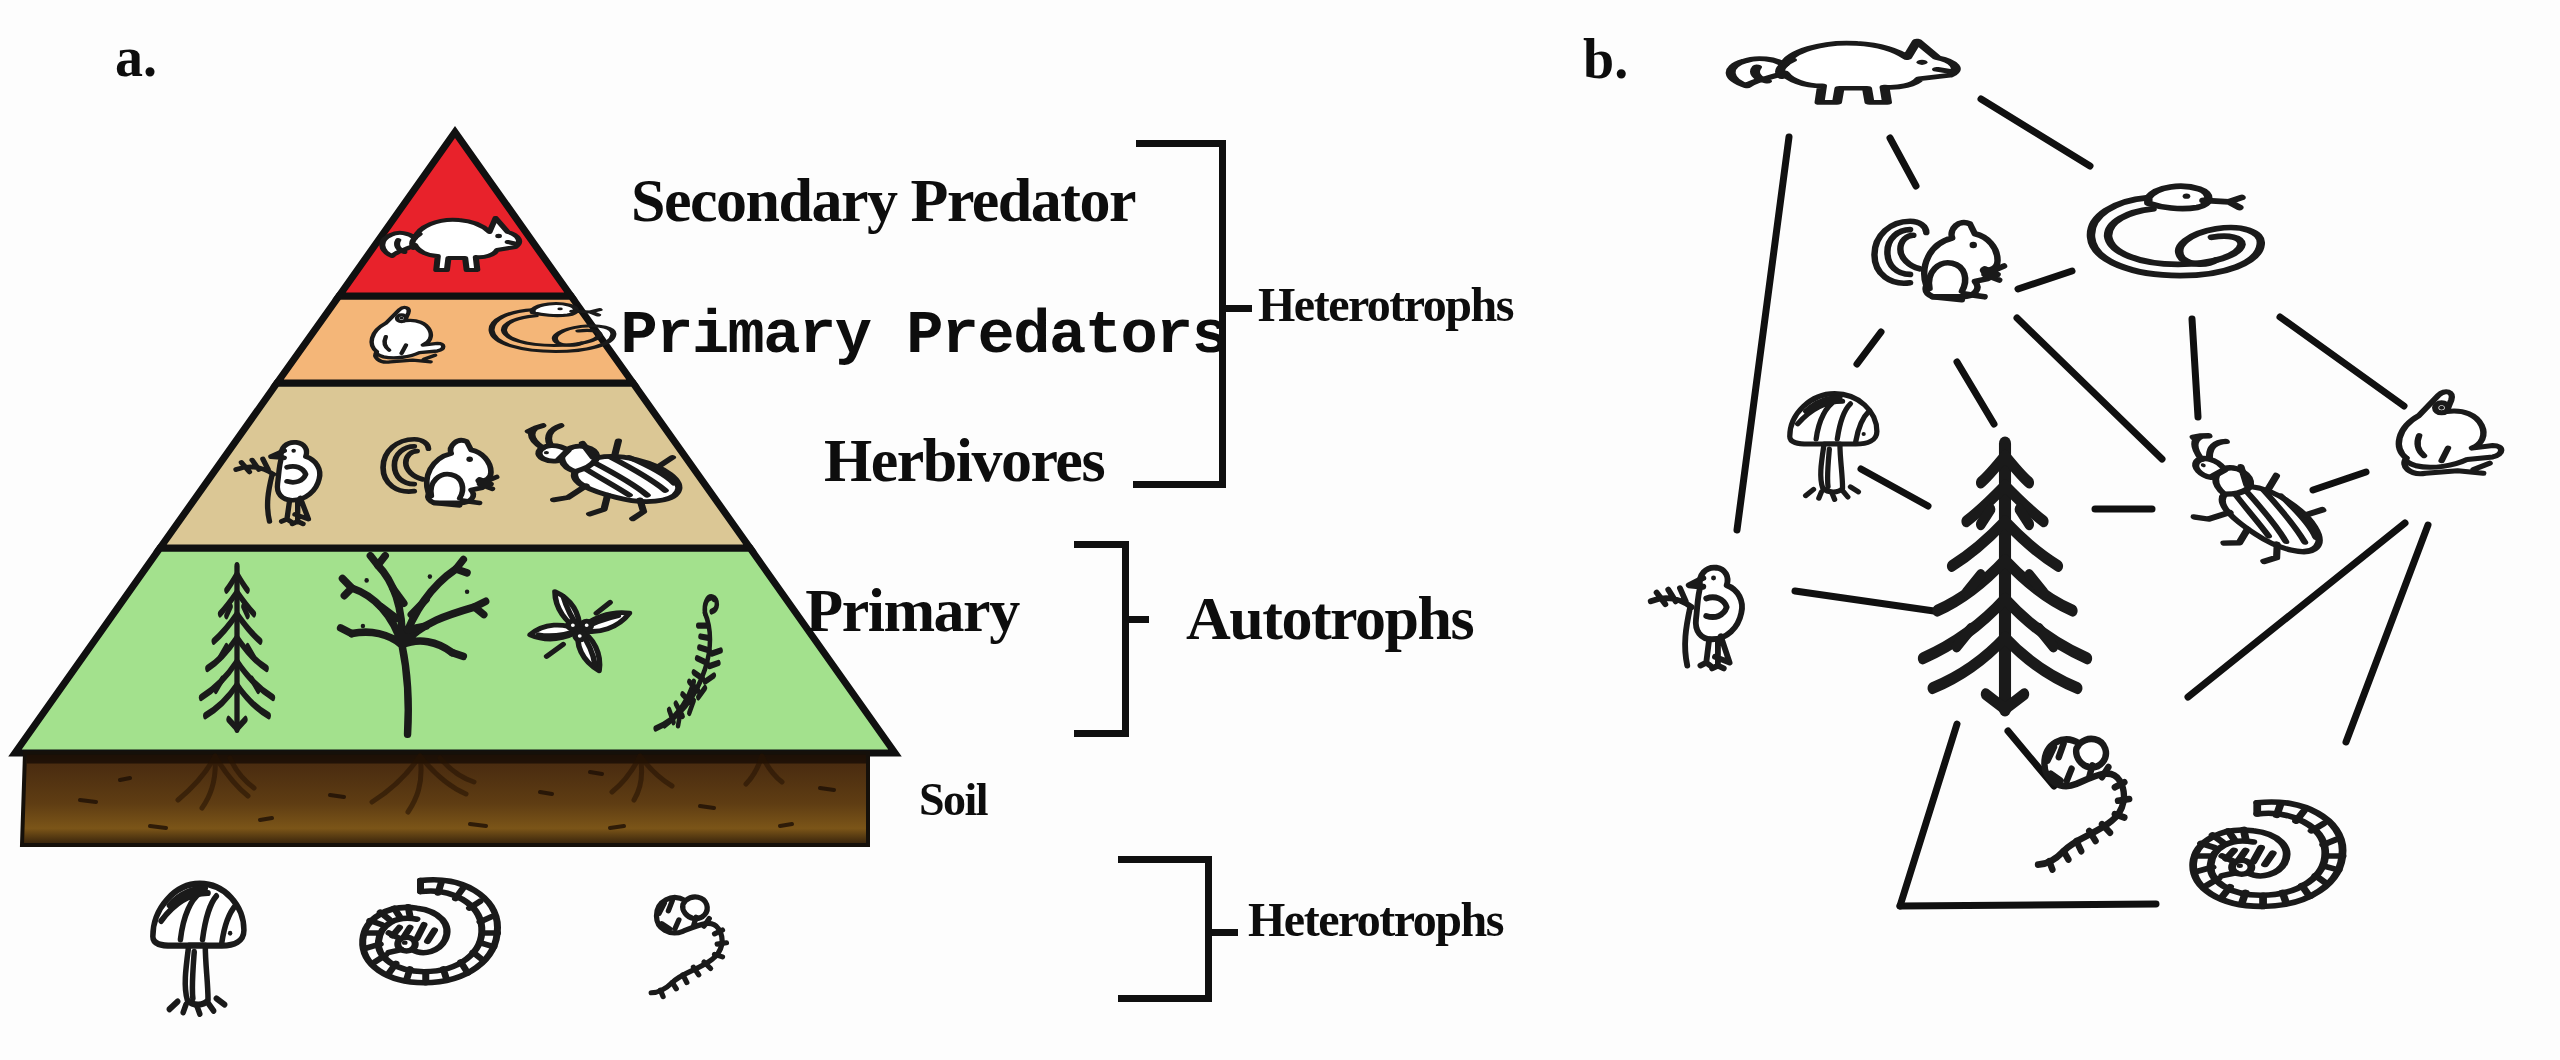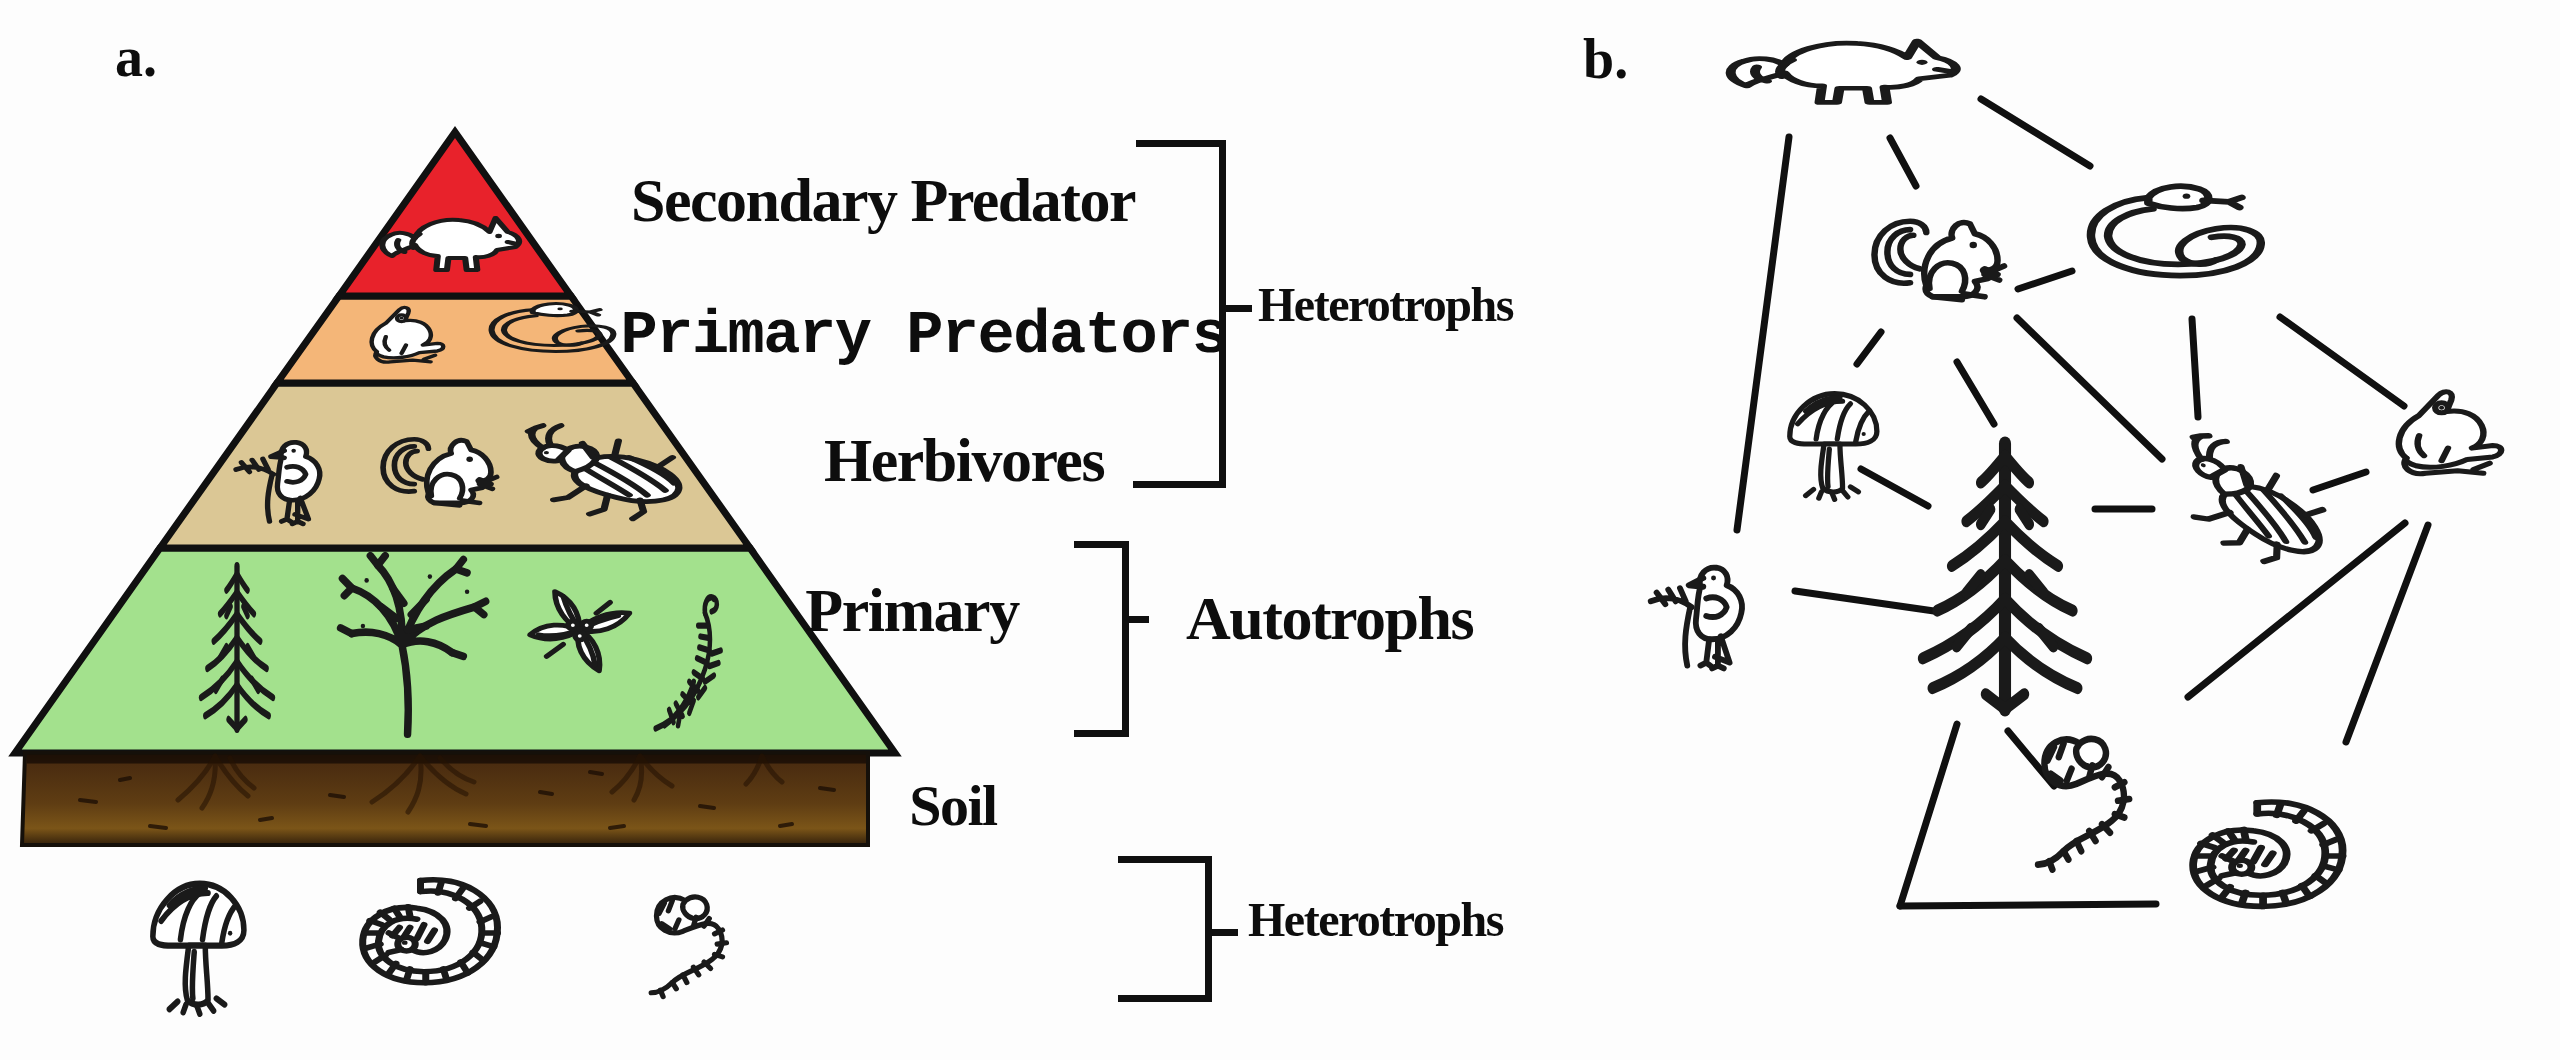--- a/index.html
+++ b/index.html
@@ -12,21 +12,21 @@
   .k{fill:#1a1a1a;stroke:none;}
   .band{stroke:#101010;stroke-width:7;stroke-linejoin:miter;}
   .edge{stroke:#101010;stroke-width:7;stroke-linecap:round;}
   .root{stroke:#26130496;stroke-width:5;fill:none;stroke-linecap:round;}
   .speck{stroke:#1d0f05;stroke-width:4;fill:none;stroke-linecap:round;opacity:.8;}
   
   .lbl{position:absolute;font-weight:700;font-size:62px;letter-spacing:-1.5px;line-height:1.05;
        white-space:nowrap;color:#0d0d0d;}
   .ctr{transform:translateX(-50%);text-align:center;}
   .big{font-size:48px;}
-  .med{font-size:58px;text-align:right;}
+  .med{font-size:46px;text-align:right;}
   .panel-letter{font-size:56px;letter-spacing:0;}
   
   .bk{position:absolute;background:#101010;}
 </style>
 </head>
 <body>
 
 <div id="canvas">
 
   <svg id="art" width="2560" height="1060" viewBox="0 0 2560 1060" xmlns="http://www.w3.org/2000/svg" xmlns:xlink="http://www.w3.org/1999/xlink">

